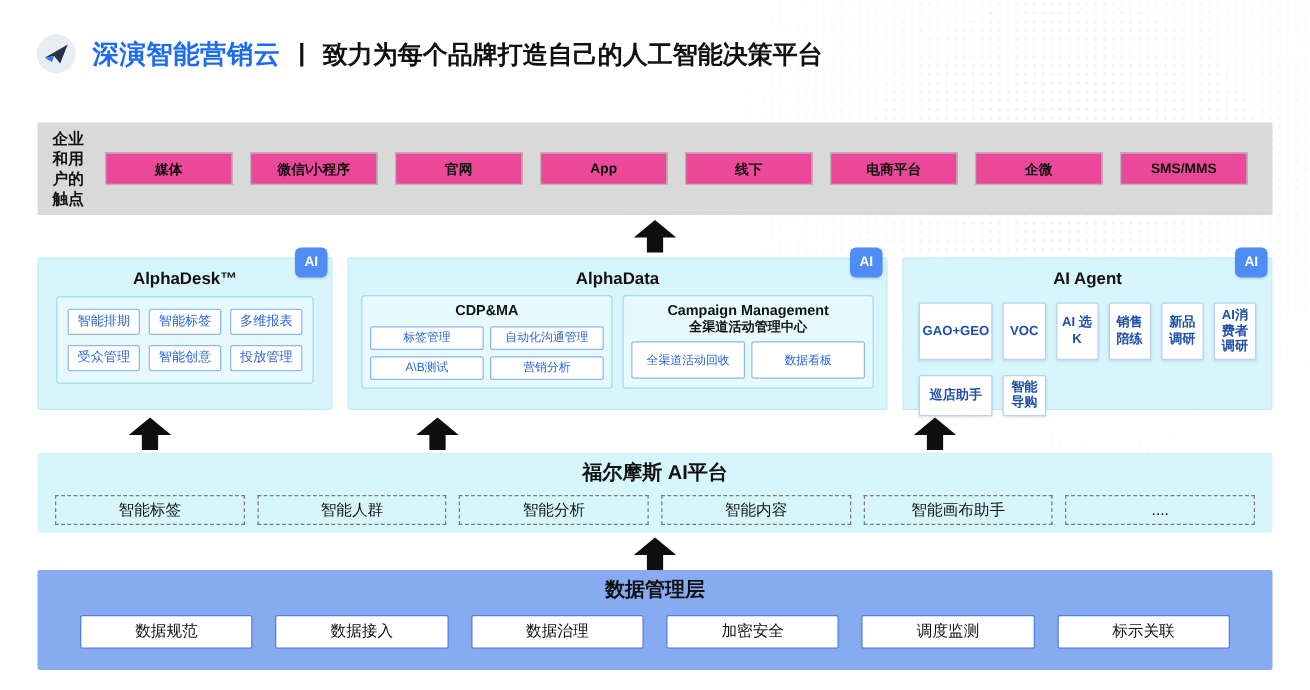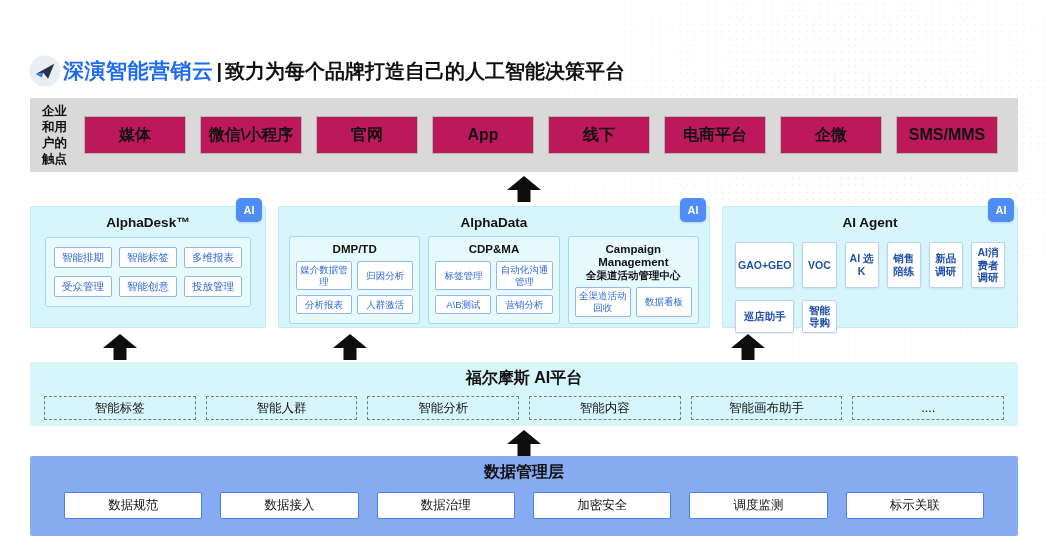--- a/index.html
+++ b/index.html
@@ -13,40 +13,40 @@
   .dotmap {
     position:absolute; top:0; right:0; width:560px; height:430px; z-index:0;
     background-image:radial-gradient(circle,#dfe3e8 1.1px,transparent 1.3px);
     background-size:7px 7px; opacity:.55;
     -webkit-mask-image:radial-gradient(ellipse at 65% 30%,rgba(0,0,0,.9),transparent 72%);
     mask-image:radial-gradient(ellipse at 65% 30%,rgba(0,0,0,.9),transparent 72%);
   }
   .layer { position:absolute; z-index:1; }
 
   
-  .brand { top:26px; left:28px; display:flex; align-items:center; gap:1px;margin-top:28px; }
+  .brand { top:26px; left:28px; display:flex; align-items:center; gap:12px; }
   .logo { width:34px; height:34px; display:inline-flex; }
   .logo svg { width:34px; height:34px; }
   .brand-name { font-size:21px; font-weight:bold; color:#1e6bf3; letter-spacing:.5px; }
   .brand-divider { font-size:20px; font-weight:bold; color:#111; margin:0 2px; }
   .brand-tagline { font-size:20px; font-weight:bold; color:#111; }
 
   
   .touchpoints {
     top:98px; left:30px; width:988px; height:74px; background:#d9d9d9;
     display:flex; align-items:center; gap:14px; padding:0 20px 0 12px;
   }
   .tp-label {
     width:28px; flex:0 0 28px; font-size:12.5px; font-weight:bold; line-height:1.3;
     word-break:break-all; color:#111;
   }
   .tp-item {
-    flex:1; height:38px; background:#be185d; border:1px solid #b5b5b5;
+    flex:1; height:26px; background:#ec4899; border:1px solid #b5b5b5;
     display:flex; align-items:center; justify-content:center;
-    font-size:16px; font-weight:600; color:#111;
+    font-size:11px; font-weight:600; color:#111;
   }
 
   
   .arrow-up { position:absolute; width:36px; height:26px; z-index:1; }
   .arrow-up::before {
     content:""; position:absolute; top:0; left:50%; transform:translateX(-50%);
     border-left:17px solid transparent; border-right:17px solid transparent;
     border-bottom:14px solid #0e0e0e;
   }
   .arrow-up::after {
@@ -161,29 +161,20 @@
         <div class="chip">受众管理</div>
         <div class="chip">智能创意</div>
         <div class="chip">投放管理</div>
       </div>
     </div>
 
     <div class="panel panel-data">
       <span class="ai-badge">AI</span>
       <div class="panel-title">AlphaData</div>
       <div class="data-groups">
-        <div class="group">
-          <div class="group-title">DMP/TD</div>
-          <div class="group-grid">
-            <div class="chip">媒介数据管理</div>
-            <div class="chip">归因分析</div>
-            <div class="chip">分析报表</div>
-            <div class="chip">人群激活</div>
-          </div>
-        </div>
         <div class="group">
           <div class="group-title">CDP&amp;MA</div>
           <div class="group-grid">
             <div class="chip">标签管理</div>
             <div class="chip">自动化沟通管理</div>
             <div class="chip">A\B测试</div>
             <div class="chip">营销分析</div>
           </div>
         </div>
         <div class="group group-campaign">

